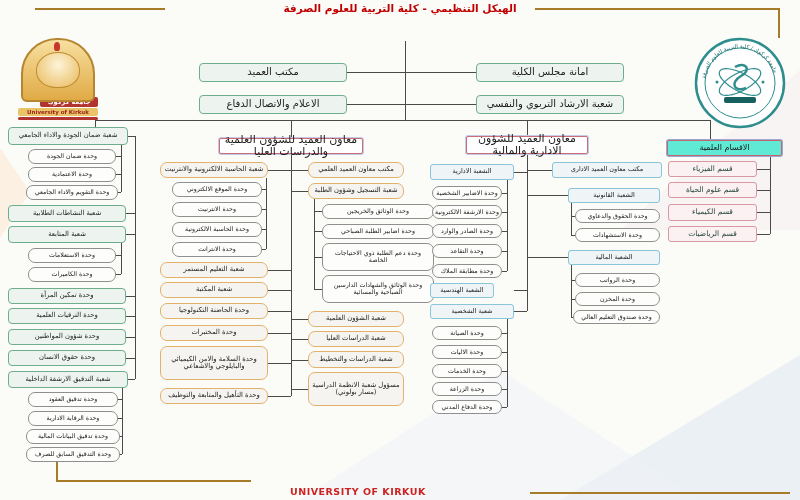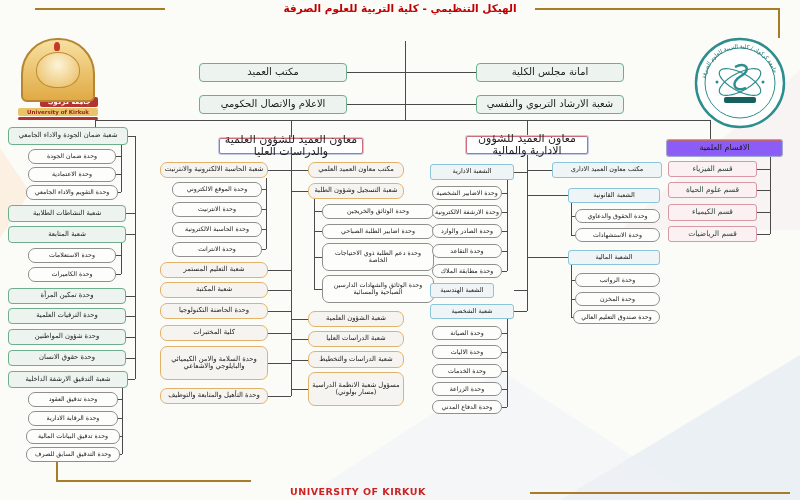--- a/index.html
+++ b/index.html
@@ -8,21 +8,21 @@
   .b{position:absolute;display:flex;align-items:center;justify-content:center;text-align:center;
      direction:rtl;color:#1b1b1b;line-height:1.08;box-sizing:border-box;padding:0 2px;}
   .v-dean{border:1.5px solid #a8b0d0;background:#fffdf4;font-size:13px;font-weight:bold;border-radius:2px;}
   .v-green{border:1px solid #6fae8c;background:#edf4ef;border-radius:4px;font-size:6.8px;}
   .fs8{font-size:10px;}
   .v-gray{border:1px solid #8f8f8f;background:#fdfdfc;border-radius:7px;font-size:6.3px;}
   .v-orange{border:1px solid #e3b26a;background:#f5f4f0;border-radius:7px;font-size:6.8px;}
   .v-blue{border:1px solid #8ac4d9;background:#eff4f6;border-radius:3px;font-size:6.5px;}
   .v-pink{border:1px solid #d898a4;background:#fbf0f2;border-radius:3px;font-size:7.5px;color:#24463a;}
   .v-hdr-red{border:1px solid #cb6d79;box-shadow:0 0 0 1px #c3cce4;background:#ffffff;font-size:11px;border-radius:2px;}
-  .v-hdr-pink{border:1px solid #c06571;box-shadow:0 0 0 1px #9fa9d0;background:#8b5cf6;font-size:8px;border-radius:2px;}
+  .v-hdr-pink{border:1px solid #c06571;box-shadow:0 0 0 1px #9fa9d0;background:#5eead4;font-size:8px;border-radius:2px;}
   .gold{position:absolute;background:#a87b28;}
   .title{position:absolute;top:2px;left:0;width:800px;text-align:center;color:#c00000;
          font-size:10.5px;font-weight:bold;direction:rtl;}
   .footer-text{position:absolute;top:486px;left:290px;color:#cc2222;font-size:9.5px;
          font-weight:bold;letter-spacing:.5px;}
   svg.layer{position:absolute;left:0;top:0;pointer-events:none;}
   
   .logo-left{position:absolute;left:18px;top:38px;width:80px;height:95px;}
   .arch{width:70px;height:60px;margin:0 auto;background:linear-gradient(#f7e0a0,#e0aa45);
         border:2px solid #b5862f;border-radius:36px 36px 6px 6px;position:relative;}
@@ -167,21 +167,21 @@
       <line x1="571" y1="317" x2="575" y2="317"></line>
     <line x1="770" y1="156" x2="770" y2="234"></line>
       <line x1="757" y1="169" x2="770" y2="169"></line>
     <line x1="757" y1="190" x2="770" y2="190"></line>
       <line x1="757" y1="212" x2="770" y2="212"></line>
     <line x1="757" y1="234" x2="770" y2="234"></line>
   </svg>
 
   <div class="b v-green fs8" style="left:199px;top:63px;width:148px;height:19px">مكتب العميد</div>
   <div class="b v-green fs8" style="left:476px;top:63px;width:148px;height:19px">امانة مجلس الكلية</div>
-  <div class="b v-green fs8" style="left:199px;top:95px;width:148px;height:19px">الاعلام والاتصال الحكومي</div>
+  <div class="b v-green fs8" style="left:199px;top:95px;width:148px;height:19px">الاعلام والاتصال الدفاع</div>
   <div class="b v-green fs8" style="left:476px;top:95px;width:148px;height:19px">شعبة الارشاد التربوي والنفسي</div>
 
   <div class="b v-green" style="left:8px;top:127px;width:120px;height:18px">شعبة ضمان الجودة والاداء الجامعي</div>
   <div class="b v-gray" style="left:28px;top:149px;width:88px;height:15px">وحدة ضمان الجودة</div>
   <div class="b v-gray" style="left:28px;top:167px;width:88px;height:15px">وحدة الاعتمادية</div>
   <div class="b v-gray" style="left:26px;top:185px;width:92px;height:15px">وحدة التقويم والاداء الجامعي</div>
   <div class="b v-green" style="left:8px;top:205px;width:118px;height:17px">شعبة النشاطات الطلابية</div>
   <div class="b v-green" style="left:8px;top:226px;width:118px;height:17px">شعبة المتابعة</div>
   <div class="b v-gray" style="left:28px;top:248px;width:88px;height:15px">وحدة الاستعلامات</div>
   <div class="b v-gray" style="left:28px;top:267px;width:88px;height:15px">وحدة الكاميرات</div>
@@ -198,21 +198,21 @@
   <div class="b v-hdr-red" style="left:219px;top:138px;width:144px;height:16px">معاون العميد للشؤون العلمية والدراسات العليا</div>
 
   <div class="b v-orange" style="left:160px;top:162px;width:108px;height:16px">شعبة الحاسبة الالكترونية والانترنيت</div>
   <div class="b v-gray" style="left:172px;top:182px;width:90px;height:15px">وحدة الموقع الالكتروني</div>
   <div class="b v-gray" style="left:172px;top:202px;width:90px;height:15px">وحدة الانترنيت</div>
   <div class="b v-gray" style="left:172px;top:222px;width:90px;height:15px">وحدة الحاسبة الالكترونية</div>
   <div class="b v-gray" style="left:172px;top:242px;width:90px;height:15px">وحدة الانترانت</div>
   <div class="b v-orange" style="left:160px;top:262px;width:108px;height:16px">شعبة التعليم المستمر</div>
   <div class="b v-orange" style="left:160px;top:282px;width:108px;height:16px">شعبة المكتبة</div>
   <div class="b v-orange" style="left:160px;top:303px;width:108px;height:16px">وحدة الحاضنة التكنولوجيا</div>
-  <div class="b v-orange" style="left:160px;top:325px;width:108px;height:16px">كلية المختبرات</div>
+  <div class="b v-orange" style="left:160px;top:325px;width:108px;height:16px">وحدة المختبرات</div>
   <div class="b v-orange" style="left:160px;top:346px;width:108px;height:34px">وحدة السلامة والامن الكيميائي والبايلوجي والاشعاعي</div>
   <div class="b v-orange" style="left:160px;top:388px;width:108px;height:16px">وحدة التأهيل والمتابعة والتوظيف</div>
 
   <div class="b v-orange" style="left:308px;top:162px;width:96px;height:16px">مكتب معاون العميد العلمي</div>
   <div class="b v-orange" style="left:308px;top:183px;width:96px;height:16px">شعبة التسجيل وشؤون الطلبة</div>
   <div class="b v-gray" style="left:322px;top:204px;width:112px;height:15px">وحدة الوثائق والخريجين</div>
   <div class="b v-gray" style="left:322px;top:224px;width:112px;height:15px">وحدة اضابير الطلبة الصباحي</div>
   <div class="b v-gray" style="left:322px;top:243px;width:112px;height:28px">وحدة دعم الطلبة ذوي الاحتياجات الخاصة</div>
   <div class="b v-gray" style="left:322px;top:275px;width:112px;height:28px">وحدة الوثائق والشهادات الدارسين الصباحية والمسائية</div>
   <div class="b v-orange" style="left:308px;top:311px;width:96px;height:16px">شعبة الشؤون العلمية</div>

